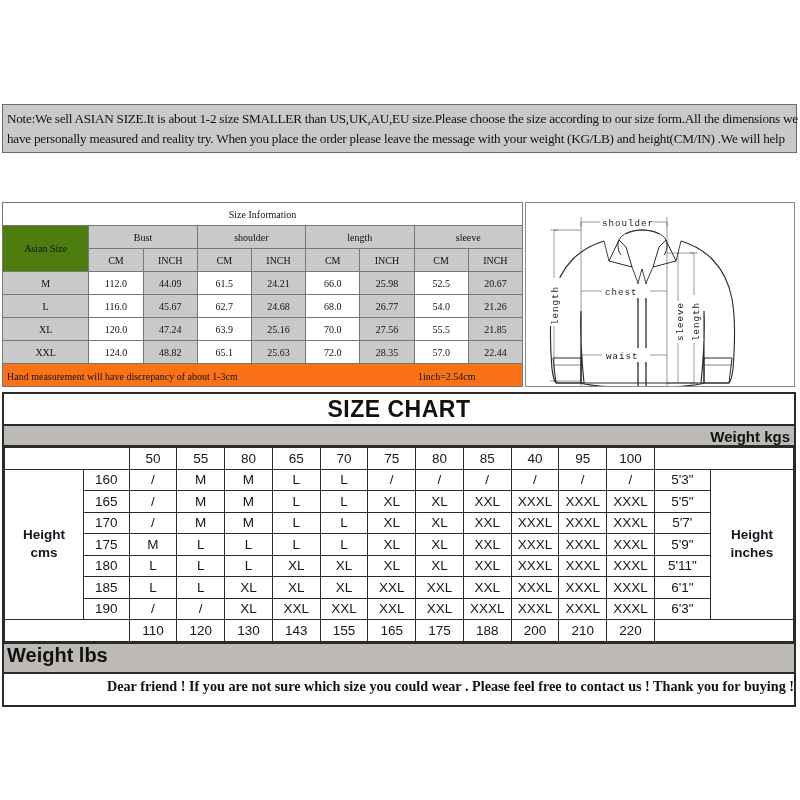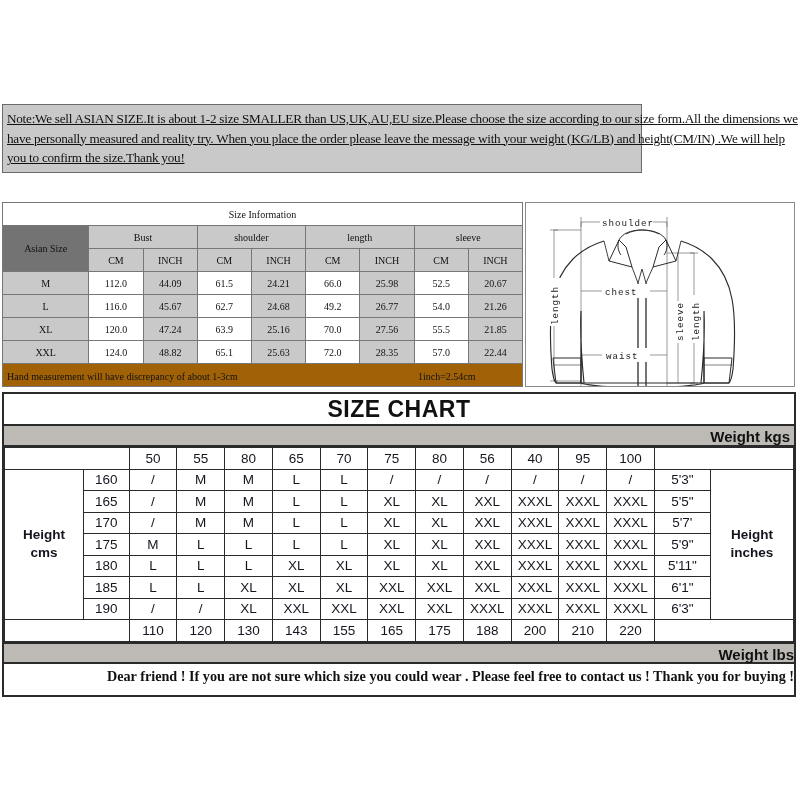--- a/index.html
+++ b/index.html
@@ -14,26 +14,25 @@
     color: #111111;
     overflow: hidden;
     position: relative;
   }
 
   
   #note-block {
     position: absolute;
     left: 2px;
     top: 104px;
-    width: 640px;
+    width: 795px;
     box-sizing: border-box;
     background: #c9c9c9;
     border: 1px solid #6b6b6b;
     padding: 4px 2px 4px 4px;
-    text-decoration: underline;
   }
   .note-line {
     font-family: "Liberation Serif", serif;
     font-size: 13.2px;
     line-height: 19.5px;
     letter-spacing: -0.25px;
     white-space: nowrap;
   }
 
   
@@ -59,26 +58,26 @@
     font-family: "Liberation Serif", serif;
   }
   td.si-title {
     background: #ffffff;
     font-weight: bold;
     font-size: 15px;
     height: 22px;
   }
   td.si-group { background: #c9c9c9; font-size: 14px; }
   td.si-unit  { background: #c9c9c9; font-size: 13.5px; }
-  td.si-asian { background: #737373; font-size: 14px; }
+  td.si-asian { background: #4d7c0f; font-size: 14px; }
   td.si-size  { background: #c9c9c9; font-size: 14.5px; }
   td.cmcell   { background: #ffffff; margin-left: 42px; }
   td.inchcell { background: #c9c9c9; margin-top: 16px; }
   td.si-foot {
-    background: #a16207;
+    background: #f97316;
     text-align: left;
     height: 32px;
     font-size: 13.6px;
     position: relative;
   }
   .si-foot-left { position: absolute; left: 4px; top: 7px; }
   .si-foot-right { position: absolute; left: 415px; top: 7px; }
 
   
   #shirt-box {
@@ -164,48 +163,47 @@
   
   td.v-none { background: #ffffff; }
   td.v-dark { background: #c0bdb9; }
   td.v-lite { background: #e2e0de; }
 
   td.foot-blank-l { background:#ffffff; border-left:none; }
   td.foot-blank-r { background:#ffffff; border-right:none; }
 
   #weight-lbs-band {
     background: #bdbab6;
-    height: 22px;
+    height: 32px;
     line-height: 22px;
-    text-align: right;
+    text-align: left;
     padding-left: 3px;
     font-family: "Liberation Sans", sans-serif;
     font-weight: bold;
-    font-size: 15px;
+    font-size: 20px;
     border-top: 2px solid #2a2a2a;
     border-bottom: 2px solid #2a2a2a;
     box-sizing: border-box;
   }
   #friend-band {
     background: #ffffff;
     height: 31px;
     line-height: 24px;
     text-align: right;
     font-family: "Liberation Serif", serif;
     font-weight: bold;
     font-size: 14.2px;
   }
 </style>
 </head>
 <body>
 
 <div id="note-block">
   <div class="note-line"><span>Note:We sell ASIAN SIZE.It is about 1-2 size SMALLER than US,UK,AU,EU size.Please choose the size according to our size</span> <span>form.All the dimensions we</span></div>
   <div class="note-line"><span>have personally measured and reality try. When you place the order please leave the message with your weight (KG/LB) and</span> <span>height(CM/IN) .We will help</span></div>
-  <div class="note-line">you to confirm the size.Thank you!</div>
 </div>
 
 <div id="size-info-wrap">
   <table class="sizeinfo">
     <colgroup>
       <col style="width:86px">
         <col style="width:54px">
         <col style="width:54px">
       <col style="width:54px">
         <col style="width:54px">
@@ -246,21 +244,21 @@
           <td class="inchcell">25.98</td>
           <td class="cmcell">52.5</td>
           <td class="inchcell">20.67</td>
         </tr>
         <tr>
           <td class="si-size">L</td>
           <td class="cmcell">116.0</td>
           <td class="inchcell">45.67</td>
           <td class="cmcell">62.7</td>
           <td class="inchcell">24.68</td>
-          <td class="cmcell">49.2</td>
+          <td class="cmcell">68.0</td>
           <td class="inchcell">26.77</td>
           <td class="cmcell">54.0</td>
           <td class="inchcell">21.26</td>
         </tr>
         <tr>
           <td class="si-size">XL</td>
           <td class="cmcell">120.0</td>
           <td class="inchcell">47.24</td>
           <td class="cmcell">63.9</td>
           <td class="inchcell">25.16</td>
@@ -402,21 +400,21 @@
     <tbody id="grid-body">
         <tr>
           <td class="hdr-blank-l" colspan="2"></td>
           <td class="wnum">50</td>
           <td class="wnum">55</td>
           <td class="wnum">80</td>
           <td class="wnum">65</td>
           <td class="wnum">70</td>
           <td class="wnum">75</td>
           <td class="wnum">80</td>
-          <td class="wnum">56</td>
+          <td class="wnum">85</td>
           <td class="wnum">40</td>
           <td class="wnum">95</td>
           <td class="wnum">100</td>
           <td colspan="2" class="hdr-blank-r"></td>
         </tr>
         <tr>
           <td class="sidelabel" rowspan="7">
             <div>Height</div>
             <div>cms</div>
           </td>

